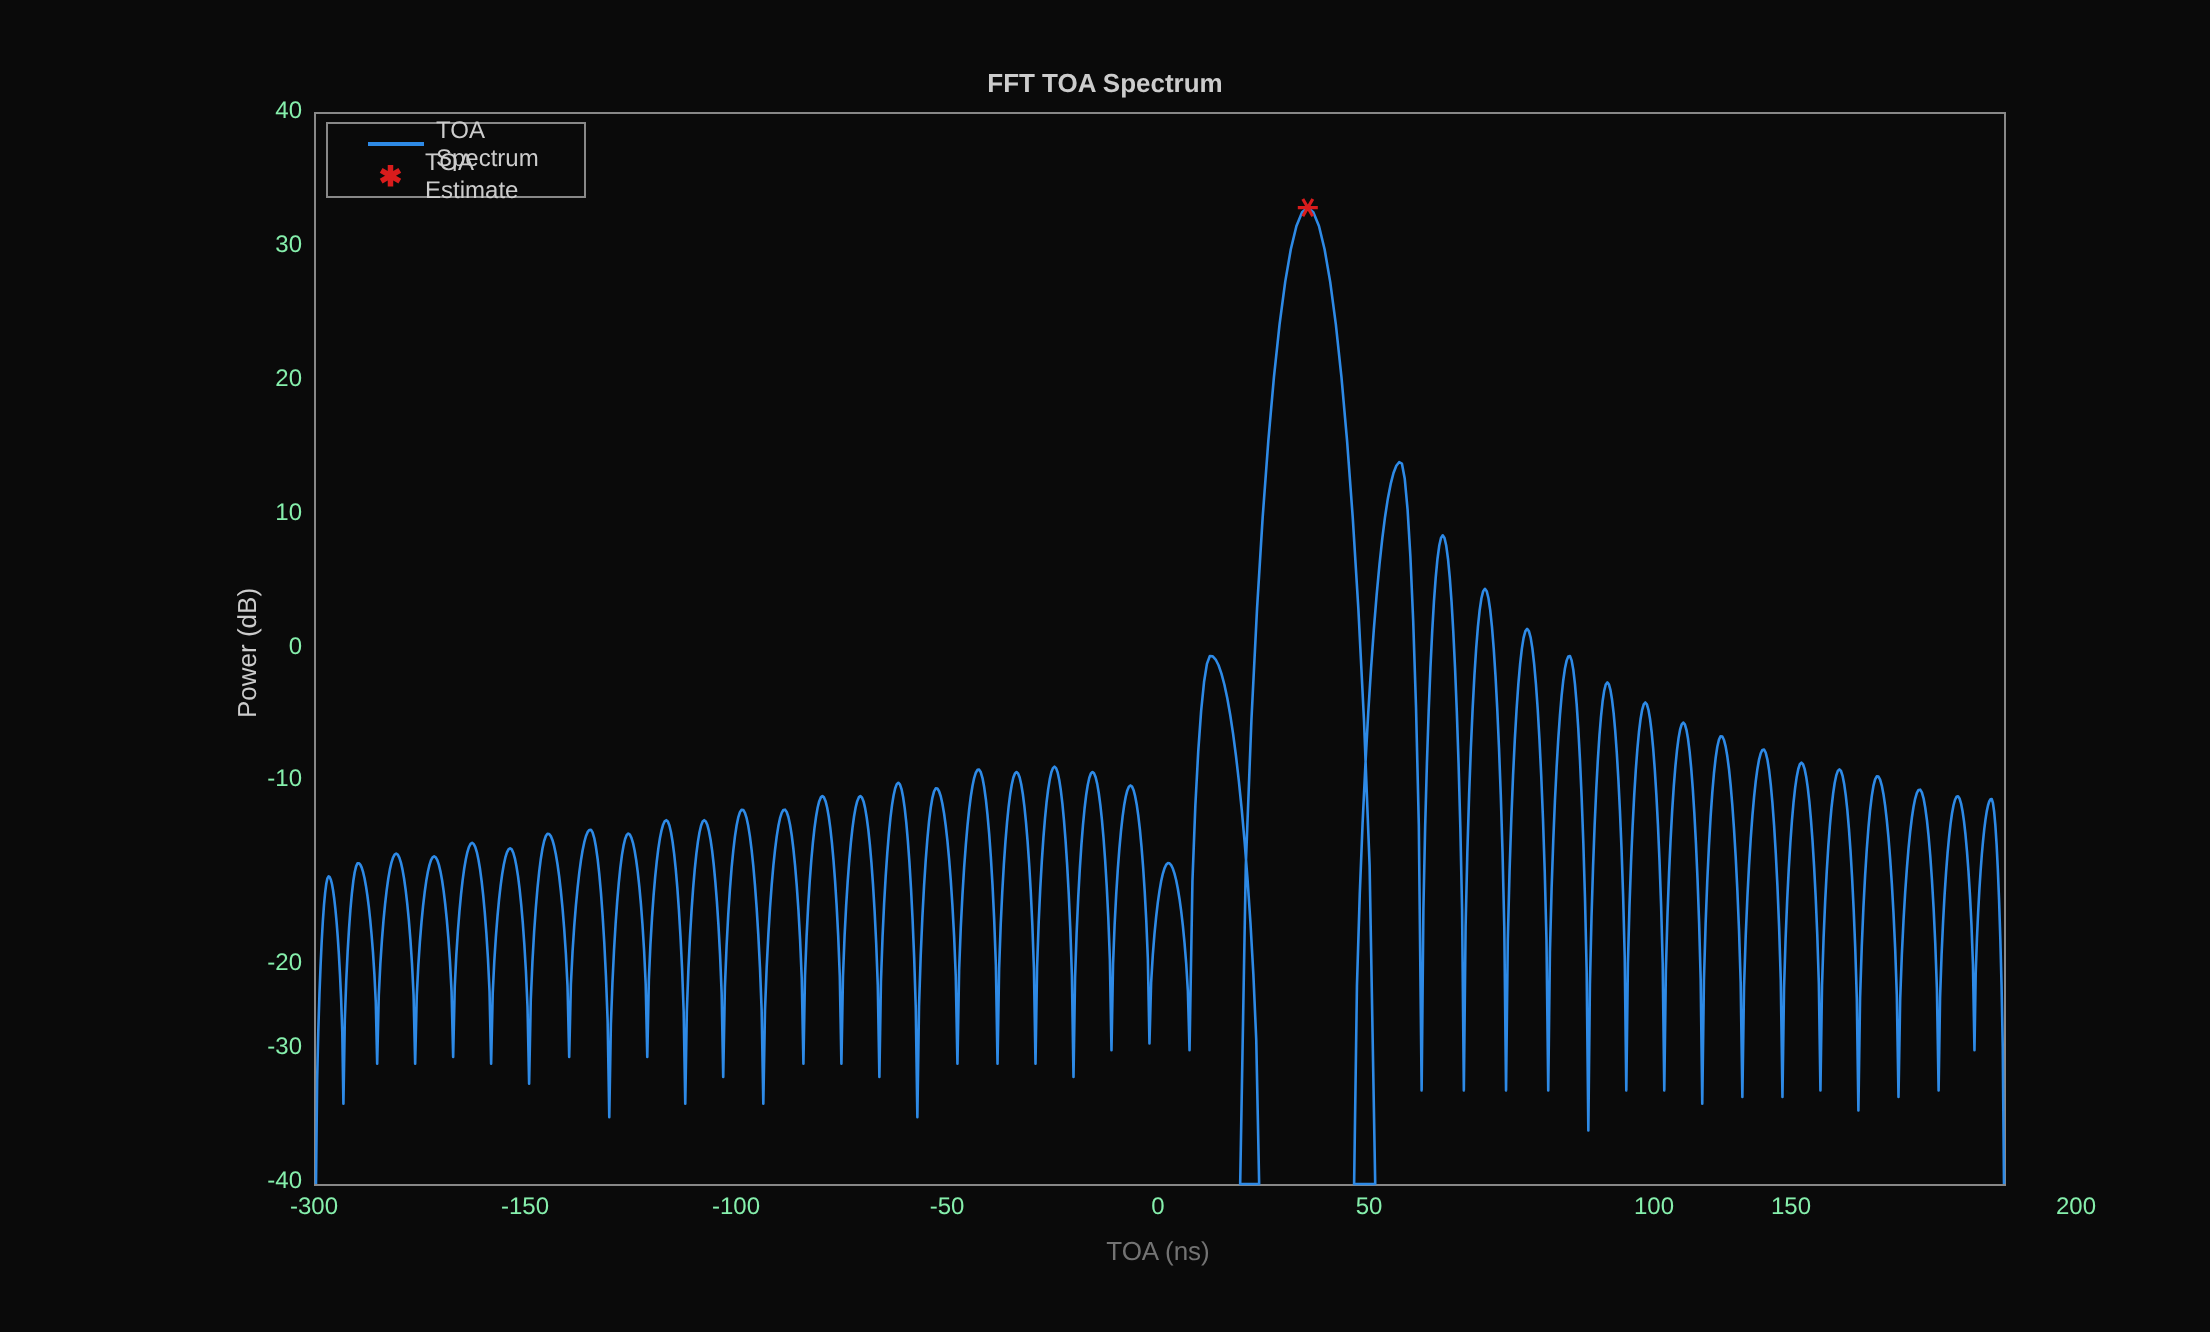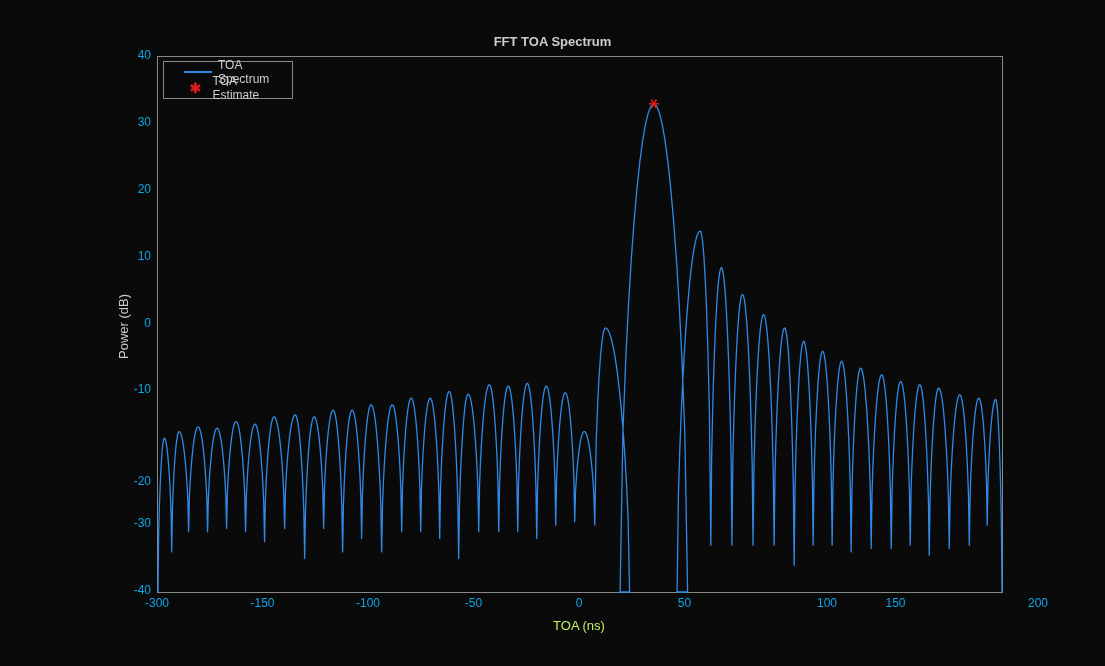--- a/index.html
+++ b/index.html
@@ -26,35 +26,35 @@
   .title {
     position: absolute;
     color: #ccc;
     font-size: 13px;
     font-weight: bold;
     left: 0; right: 0;
     text-align: center;
   }
   .xlabel {
     position: absolute;
-    color: #bef264;
+    color: #737373;
     font-size: 13px;
     text-align: center;
   }
   .ylabel {
     position: absolute;
     color: #ccc;
     font-size: 13px;
     text-align: center;
     transform-origin: left top;
     transform: rotate(-90deg);
   }
   .tick-label {
     position: absolute;
-    color: #0ea5e9;
+    color: #86efac;
     font-size: 12px;
     white-space: nowrap;
   }
   .gridline {
     position: absolute;
     background: #444;
   }
   .legend {
     position: absolute;
     background: #0a0a0a;

